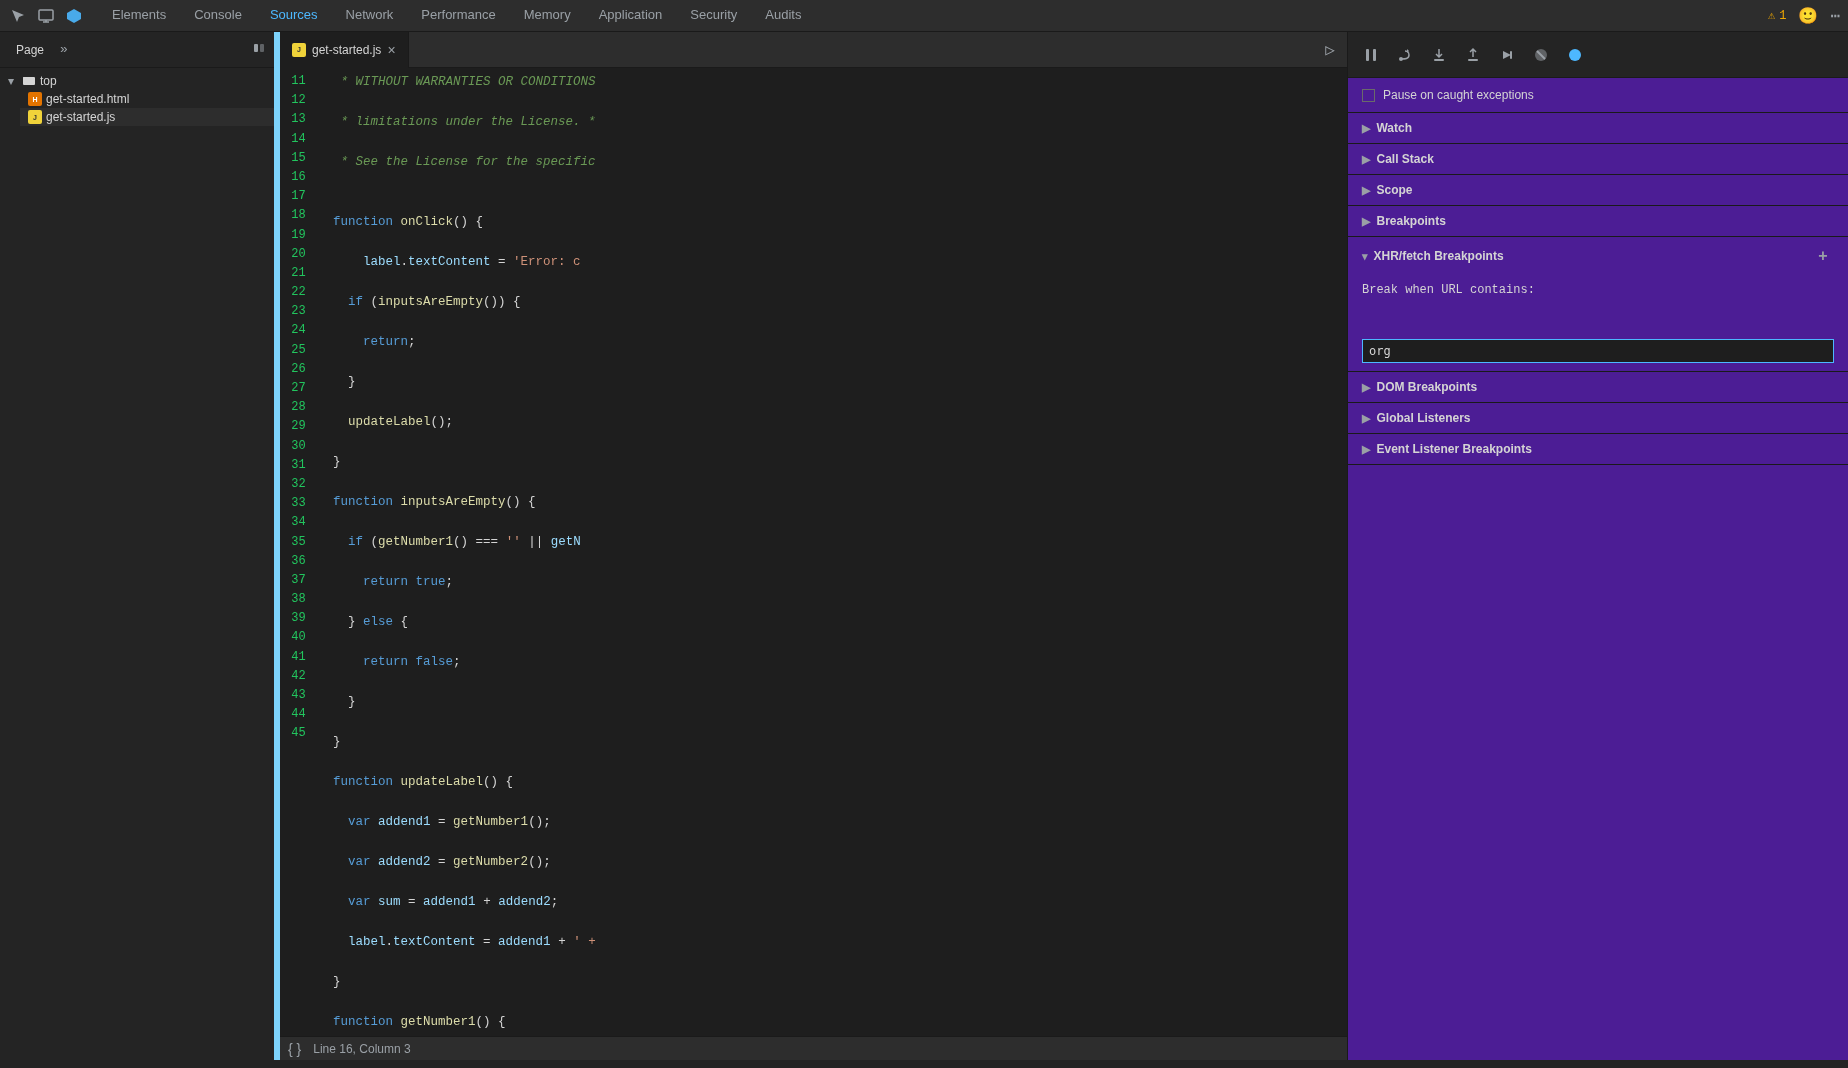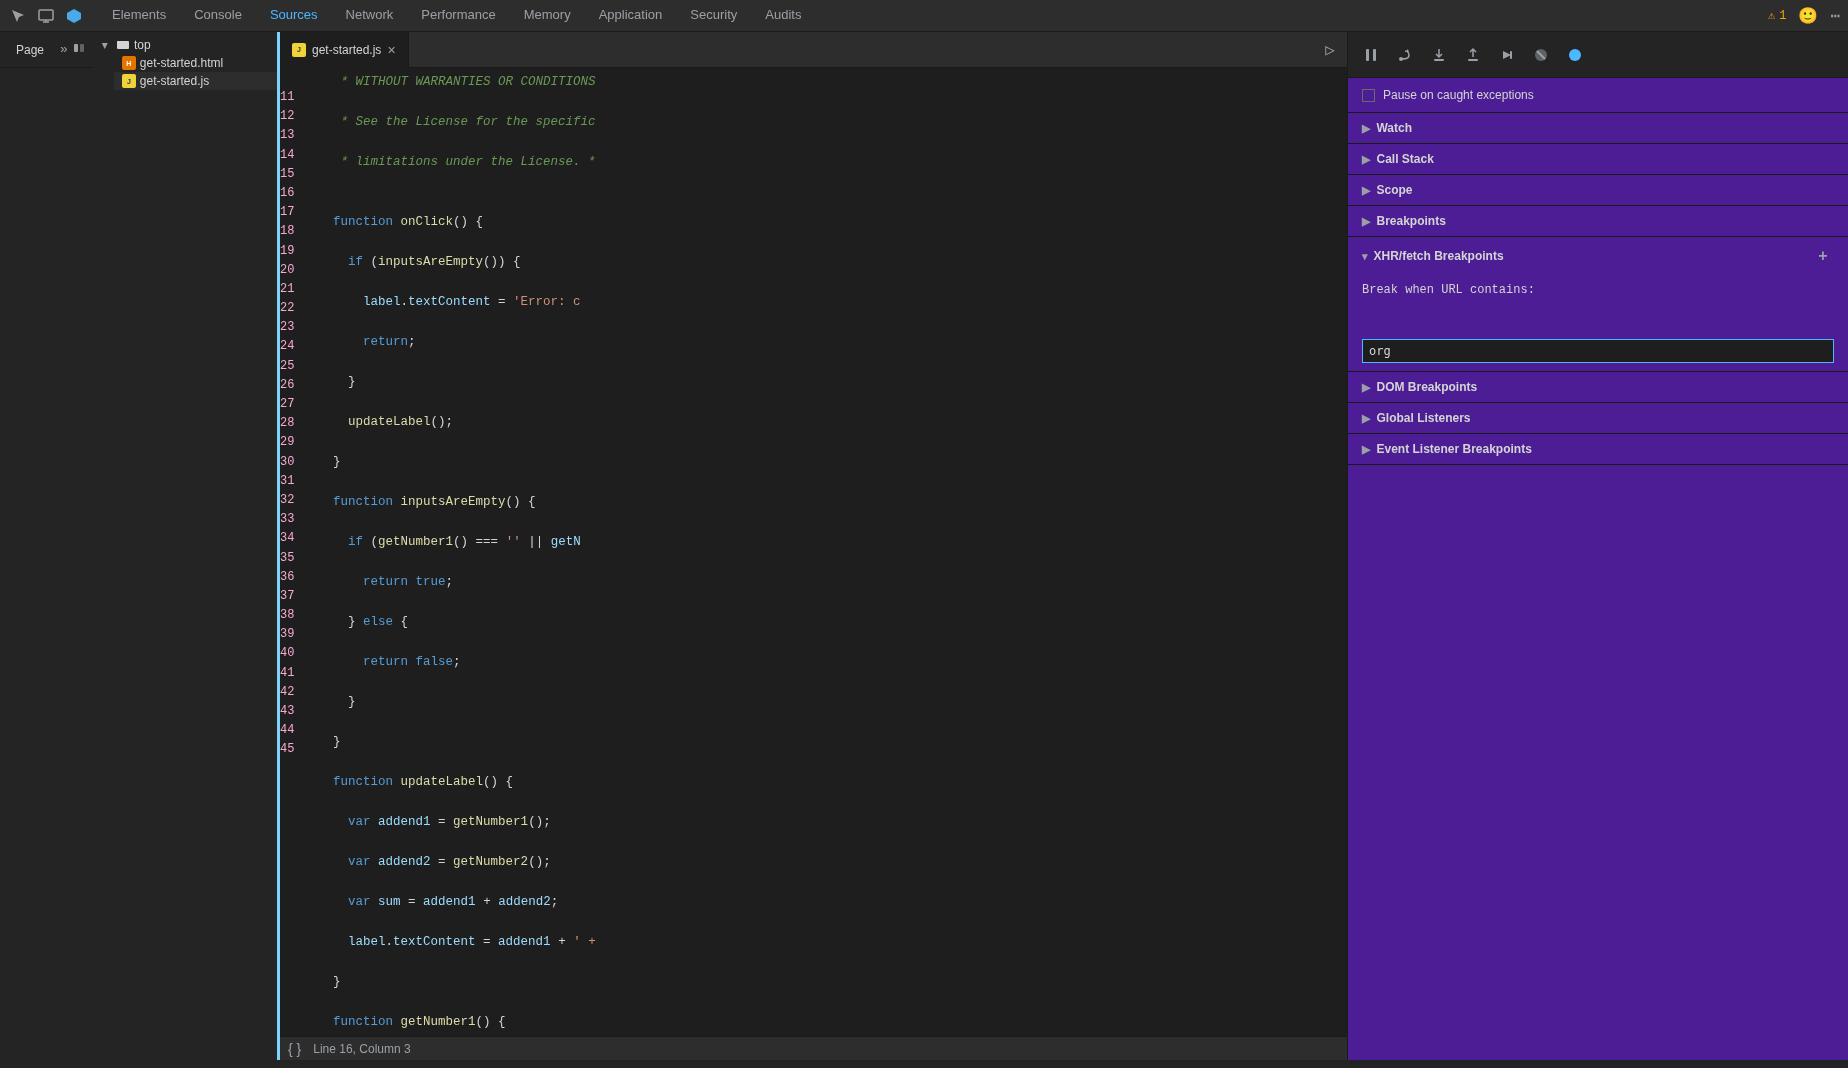--- a/index.html
+++ b/index.html
@@ -71,23 +71,23 @@
     
     .main-layout {
       display: flex;
       height: calc(1068px - 40px);
     }
 
     
     .sidebar {
       width: 280px;
       background: #242424;
-      border-right: 3px solid #7dd3fc;
-      display: flex;
-      flex-direction: row;
+      border-right: 6px solid #7dd3fc;
+      display: flex;
+      flex-direction: column;
     }
     .sidebar-header {
       display: flex;
       align-items: center;
       padding: 6px 8px;
       border-bottom: 1px solid #1a1a1a;
       height: 36px;
       gap: 4px;
     }
     .sidebar-tab {
@@ -216,29 +216,28 @@
     }
     .code-area {
       flex: 1;
       overflow: hidden;
       display: flex;
       position: relative;
     }
     .line-numbers {
       width: 45px;
       padding: 4px 0;
-      text-align: left;
-      color: #f9a8d4;
+      text-align: center;
+      color: #22c55e;
       font-size: 12px;
       line-height: 1.6;
       padding-right: 8px;
       background: #1e1e1e;
       user-select: none;
       flex-shrink: 0;
-      margin-top: 16px;
     }
     .code-content {
       flex: 1;
       padding: 4px 0 4px 8px;
       font-size: 12.5px;
       line-height: 1.6;
       overflow: hidden;
       white-space: pre;
     }
     .line { display: block; }
@@ -505,26 +504,26 @@
           <div>38</div>
         <div>39</div>
           <div>40</div>
           <div>41</div>
           <div>42</div>
         <div>43</div>
           <div>44</div>
           <div>45</div>
       </div>
       <div class="code-content"><span class="line"><span class="comment"> * WITHOUT WARRANTIES OR CONDITIONS</span></span>
+<span class="line"><span class="comment"> * limitations under the License. *</span></span>
 <span class="line"><span class="comment"> * See the License for the specific</span></span>
-<span class="line"><span class="comment"> * limitations under the License. *</span></span>
 <span class="line"></span>
 <span class="line"><span class="kw">function</span> <span class="fn">onClick</span><span class="punct">() {</span></span>
+<span class="line">    <span class="var-name">label</span><span class="punct">.</span><span class="var-name">textContent</span> <span class="op">=</span> <span class="str">'Error: c</span></span>
 <span class="line">  <span class="kw">if</span> <span class="punct">(</span><span class="fn">inputsAreEmpty</span><span class="punct">()) {</span></span>
-<span class="line">    <span class="var-name">label</span><span class="punct">.</span><span class="var-name">textContent</span> <span class="op">=</span> <span class="str">'Error: c</span></span>
 <span class="line">    <span class="kw">return</span><span class="punct">;</span></span>
 <span class="line">  <span class="punct">}</span></span>
 <span class="line">  <span class="fn">updateLabel</span><span class="punct">();</span></span>
 <span class="line"><span class="punct">}</span></span>
 <span class="line"><span class="kw">function</span> <span class="fn">inputsAreEmpty</span><span class="punct">() {</span></span>
 <span class="line">  <span class="kw">if</span> <span class="punct">(</span><span class="fn">getNumber1</span><span class="punct">()</span> <span class="op">===</span> <span class="str">''</span> <span class="op">||</span> <span class="var-name">getN</span></span>
 <span class="line">    <span class="kw">return</span> <span class="kw">true</span><span class="punct">;</span></span>
 <span class="line">  <span class="punct">} </span><span class="kw">else</span> <span class="punct">{</span></span>
 <span class="line">    <span class="kw">return</span> <span class="kw">false</span><span class="punct">;</span></span>
 <span class="line">  <span class="punct">}</span></span>

